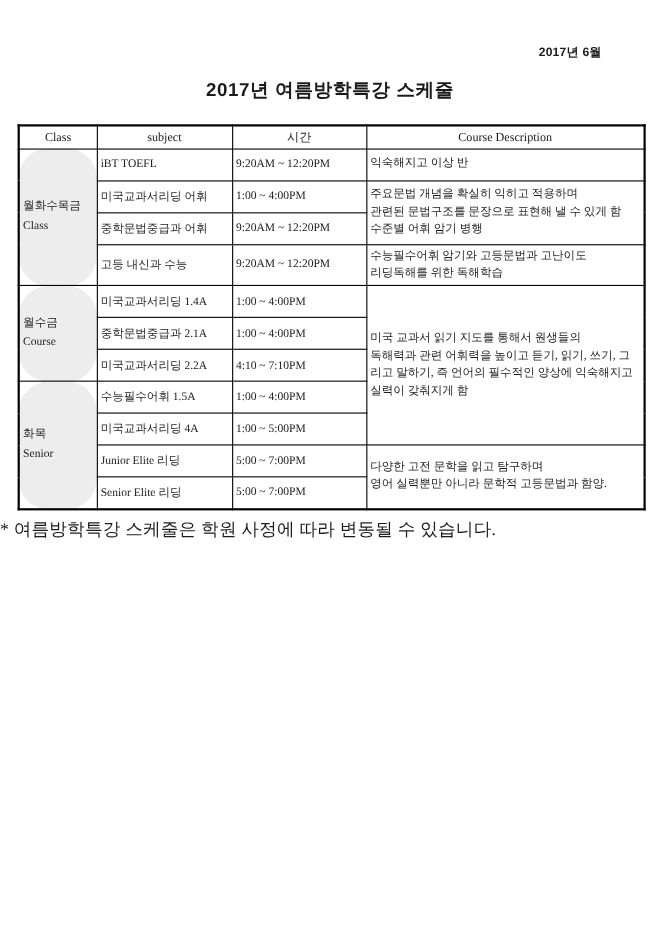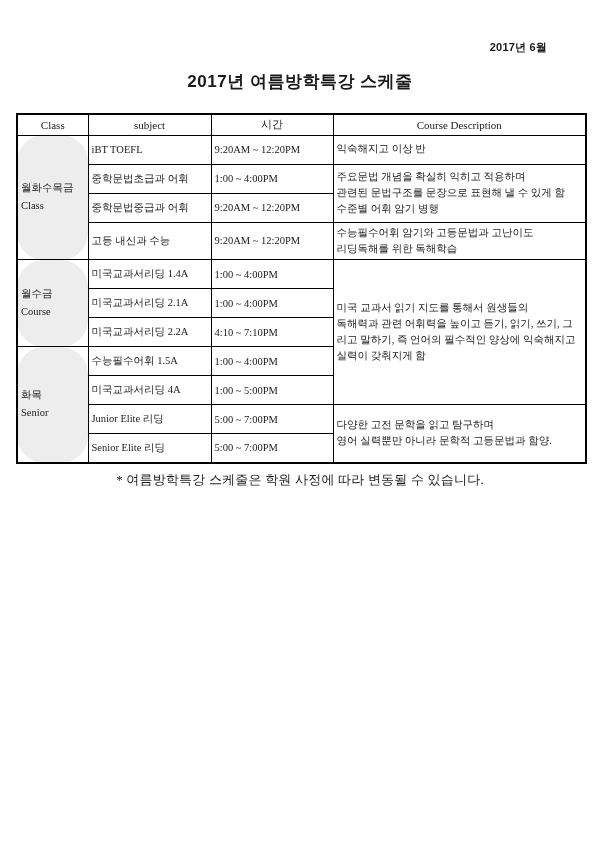--- a/index.html
+++ b/index.html
@@ -42,21 +42,21 @@
   }
   .schedule tbody tr { height:29px; }
   .class-cell {
     background:var(--class-col-bg);
     white-space:pre-line; line-height:1.7;border-radius:27px;
   }
   .desc-cell { white-space:pre-line; line-height:1.55; }
 
   .footnote {
     position:absolute; top:471px; left:0; width:100%;
-    text-align:center; font-size:13px; letter-spacing:0.2px;
+    font-size:16px; letter-spacing:0.2px;
   }
 </style>
 </head>
 <body>
 
 <div class="page">
 
   <div class="doc-date">2017년 6월</div>
 
   <h1 class="doc-title">2017년 여름방학특강 스케줄</h1>
@@ -78,21 +78,21 @@
     </thead>
     <tbody>
       <tr>
         <td class="class-cell" rowspan="4">월화수목금
 Class</td>
         <td class="subject-cell">iBT TOEFL</td>
         <td class="time-cell">9:20AM ~ 12:20PM</td>
         <td class="desc-cell">익숙해지고 이상 반</td>
       </tr>
       <tr>
-        <td class="subject-cell">중학문법초급과 어휘</td>
+        <td class="subject-cell">미국교과서리딩 어휘</td>
         <td class="time-cell">1:00 ~ 4:00PM</td>
         <td class="desc-cell" rowspan="2">주요문법 개념을 확실히 익히고 적용하며
 관련된 문법구조를 문장으로 표현해 낼 수 있게 함
 수준별 어휘 암기 병행</td>
       </tr>
       <tr>
         <td class="subject-cell">중학문법중급과 어휘</td>
         <td class="time-cell">9:20AM ~ 12:20PM</td>
       </tr>
       <tr>
@@ -105,21 +105,21 @@
         <td class="class-cell" rowspan="3">월수금
 Course</td>
         <td class="subject-cell">미국교과서리딩 1.4A</td>
         <td class="time-cell">1:00 ~ 4:00PM</td>
         <td class="desc-cell" rowspan="5">미국 교과서 읽기 지도를 통해서 원생들의
 독해력과 관련 어휘력을 높이고 듣기, 읽기, 쓰기, 그
 리고 말하기, 즉 언어의 필수적인 양상에 익숙해지고
 실력이 갖춰지게 함</td>
       </tr>
       <tr>
-        <td class="subject-cell">미국교과서리딩 2.1A</td>
+        <td class="subject-cell">중학문법중급과 2.1A</td>
         <td class="time-cell">1:00 ~ 4:00PM</td>
       </tr>
       <tr>
         <td class="subject-cell">미국교과서리딩 2.2A</td>
         <td class="time-cell">4:10 ~ 7:10PM</td>
       </tr>
       <tr>
         <td class="class-cell" rowspan="4">화목
 Senior</td>
         <td class="subject-cell">수능필수어휘 1.5A</td>

